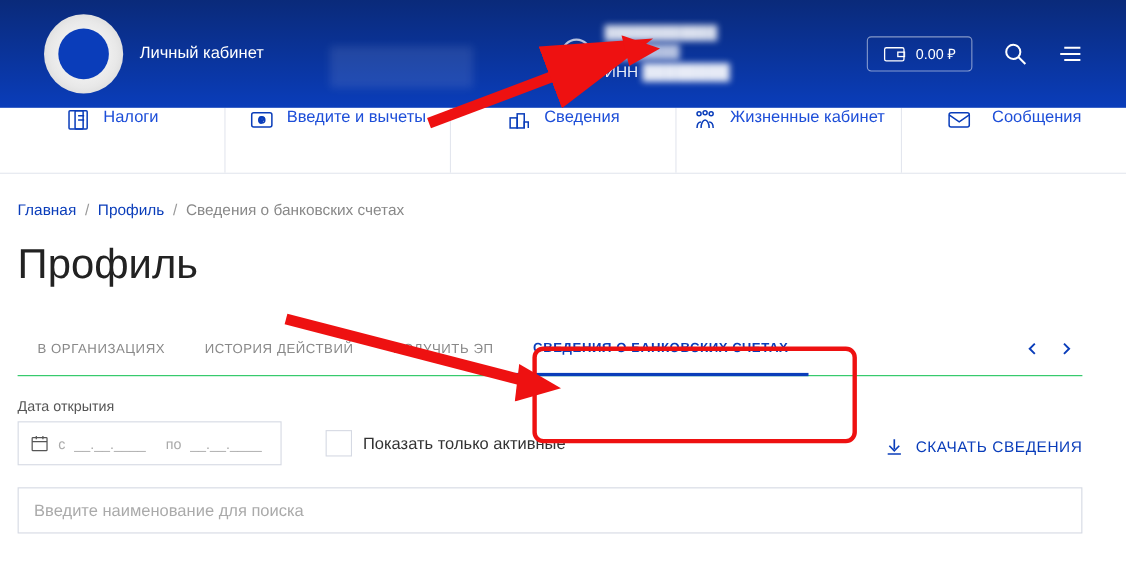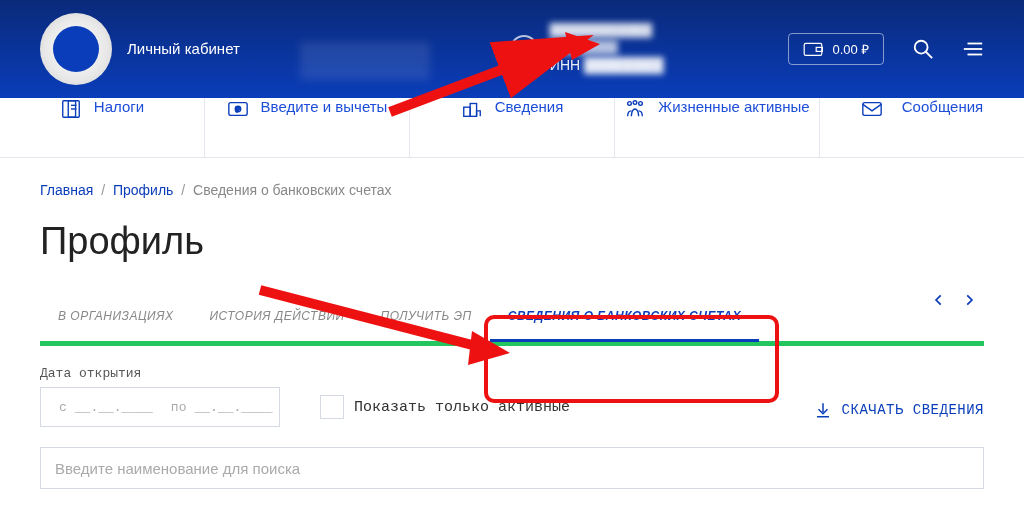--- a/index.html
+++ b/index.html
@@ -47,38 +47,38 @@
   height: 60px;
 }
 .topnav-item {
   flex: 1; display: flex; align-items: flex-start; justify-content: center;
   gap: 12px; color: #1d4ed8; font-size: 15px; cursor: pointer;
   border-right: 1px solid #e3e6ee;
 }
 .topnav-item:last-child { border-right: none; gap: 19px; }
 .topnav-item .navicon { width: 22px; height: 22px; }
 
-.content { padding: 24px 40px 0 40px; }
+.content { padding: 24px 40px 0 16px; }
 .breadcrumb { font-size: 14px; color: #0a3dba; margin-bottom: 22px; }
 .breadcrumb .sep { color: #999; margin: 0 4px; }
 .breadcrumb .current { color: #888; }
 
 h1.page-title { font-size: 38px; font-weight: 400; color: #222; margin-bottom: 30px; }
 
-.tabs { display: flex; border-bottom: 5px solid #22c55e; position: relative; font-style: italic; }
+.tabs { display: flex; align-items: center; border-bottom: 1px solid #22c55e; position: relative; }
 .tab {
   padding: 16px 18px; font-size: 12px; letter-spacing: 0.5px;
   text-transform: uppercase; color: #888; cursor: pointer; white-space: nowrap;
 }
 .tab.active { color: #0a3dba; border-bottom: 3px solid #0a3dba; margin-bottom: -1px; font-weight: bold; }
 .tab-nav { margin-left: auto; display: flex; gap: 16px; padding-right: 8px; }
 .chev { width: 14px; height: 14px; cursor: pointer; }
 
 .form-area { padding: 20px 0 0 0; }
-.form-row { display: flex; align-items: flex-end; gap: 40px; font-family: Liberation Mono, monospace; }
+.form-row { display: flex; align-items: flex-end; gap: 40px; }
 .date-block { }
 .date-label { font-size: 13px; color: #555; margin-bottom: 6px; display: block; }
 .date-input {
   border: 1px solid #d5d9e3; height: 40px; width: 240px;
   display: flex; align-items: center; padding: 0 10px; gap: 8px;
   color: #aaa; font-size: 13px;
 }
 .date-input .cal { width: 18px; height: 18px; }
 
 .checkbox-row { display: flex; align-items: center; gap: 10px; margin-bottom: 8px; margin-top: 13px; }
@@ -196,21 +196,21 @@
       </svg>
     <span>Сведения</span>
   </div>
   <div class="topnav-item">
     <svg class="navicon" viewBox="0 0 24 24" fill="none" stroke="#0a3dba" stroke-width="1.5">
         <circle cx="6" cy="6" r="2"></circle>
         <circle cx="18" cy="6" r="2"></circle>
         <circle cx="12" cy="5" r="2"></circle>
         <path d="M4 20c0-4 2-6 4-6M20 20c0-4-2-6-4-6M8 20c0-5 2-8 4-8s4 3 4 8"></path>
       </svg>
-    <span>Жизненные активные</span>
+    <span>Жизненные кабинет</span>
   </div>
   <div class="topnav-item">
     <svg class="navicon" viewBox="0 0 24 24" fill="none" stroke="#0a3dba" stroke-width="1.5">
         <rect x="2" y="5" width="20" height="14" rx="2"></rect>
         <polyline points="2,7 12,14 22,7"></polyline>
       </svg>
     <span>Сообщения</span>
   </div>
 </div>
 

